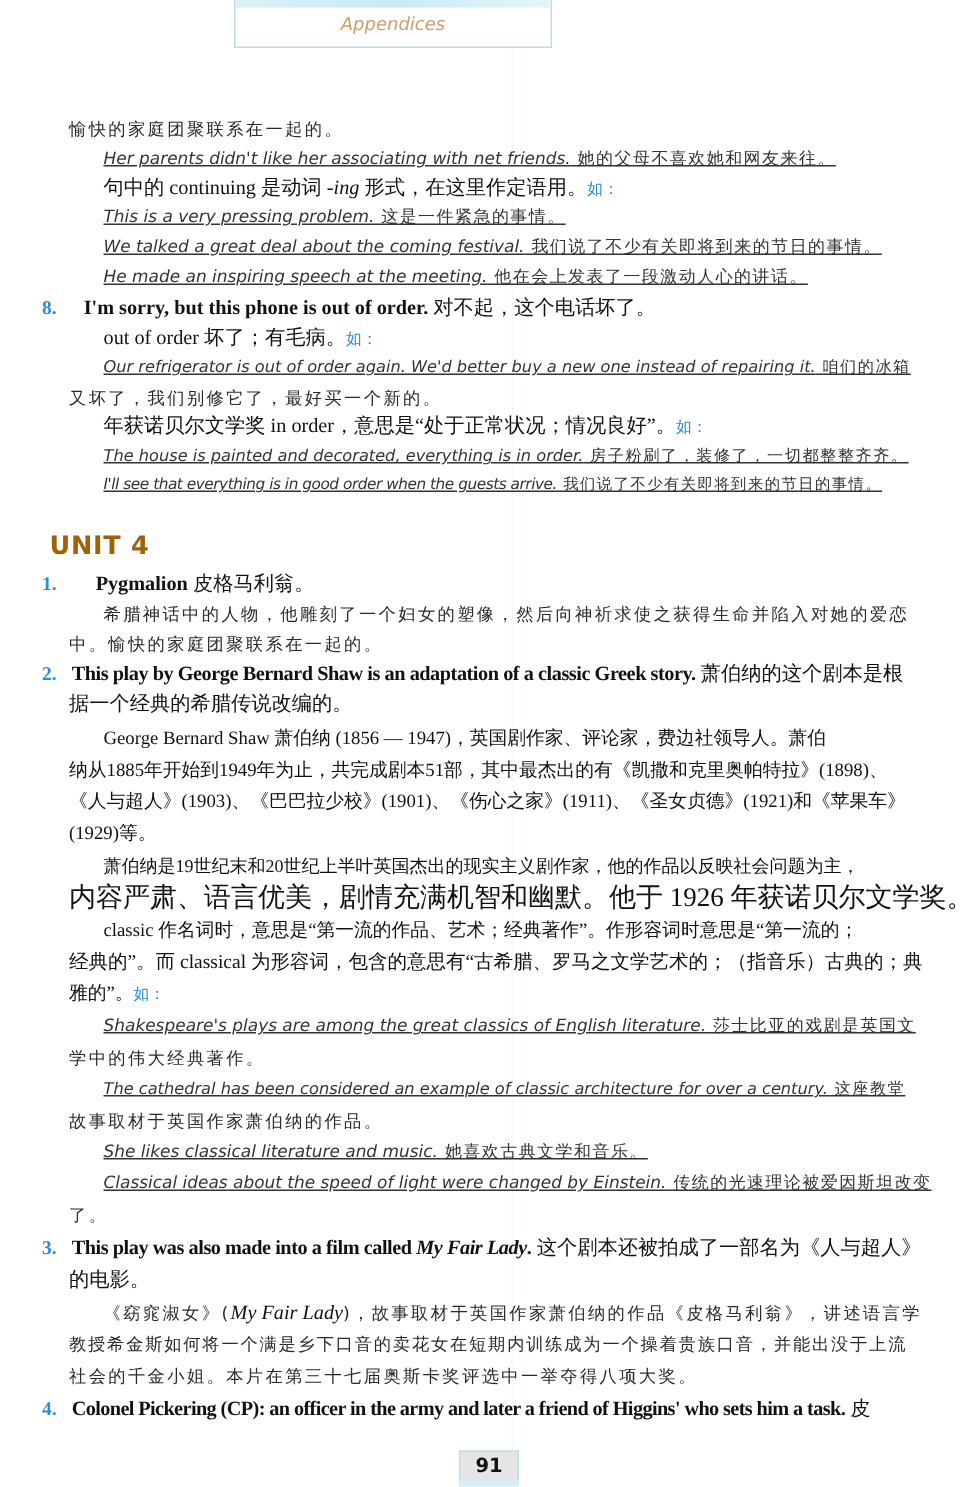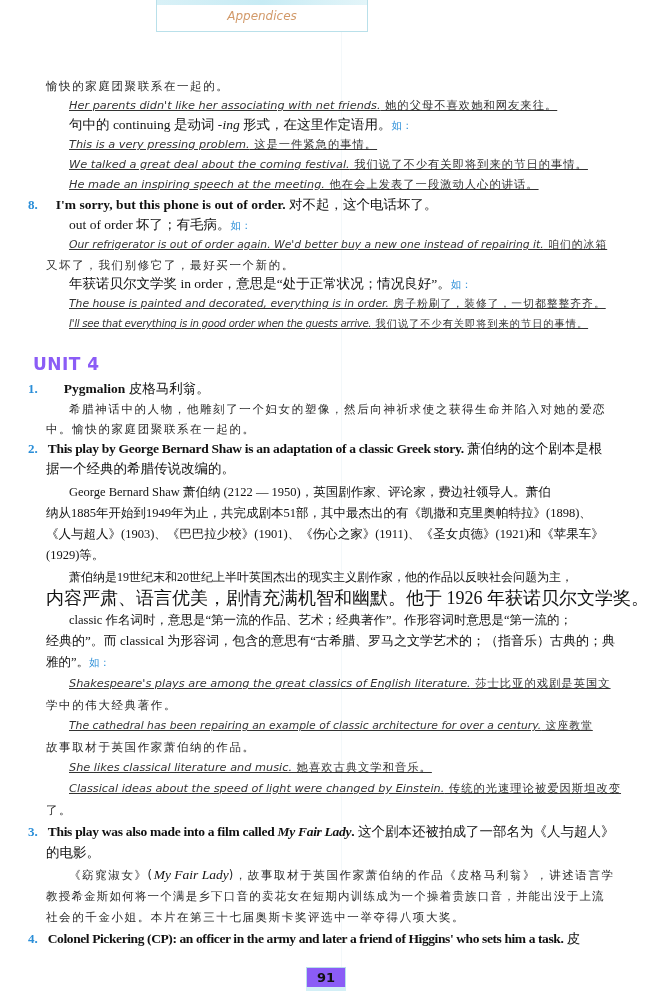--- a/index.html
+++ b/index.html
@@ -25,27 +25,27 @@
   }
   .cn { font-family: "DejaVu Sans", sans-serif; font-size: 11.5px; letter-spacing: 1.6px; color: #2a2a2a; }
   .ex { font-family: "DejaVu Sans", sans-serif; font-style: italic; font-size: 11.3px; color: #333; text-decoration: underline; }
   .ex .zh { font-style: normal; letter-spacing: 1px; }
   .bold { font-family: "Liberation Serif", serif; font-weight: bold; font-size: 13.5px; color: #111; }
   .serif { font-family: "Liberation Serif", serif; font-size: 13.5px; color: #111; }
   .num { font-family: "Liberation Serif", serif; font-weight: bold; color: #2a8ed8; font-size: 13px; }
   .ru { font-family: "DejaVu Sans", sans-serif; color: #2a8ed8; font-size: 10.5px; }
   .unit {
     position: absolute; left: 33px; top: 354px; font-family: "DejaVu Sans", sans-serif;
-    font-weight: bold; font-size: 17px; color: #8b5cf6; letter-spacing: 0.5px;
+    font-weight: bold; font-size: 17px; color: #a16207; letter-spacing: 0.5px;
   }
   .page-num {
     position: absolute; left: 306px; top: 967px; width: 38px; height: 20px;
     border: 1px solid #b9e0ea; border-bottom: none; text-align: center;
     font-family: "DejaVu Sans", sans-serif; font-weight: bold; font-size: 13px; line-height: 20px; color: #111;
-    background: #8b5cf6;
+    background: #e5e5e5;
   }
   .page-num-strip { position: absolute; left: 306px; top: 987px; width: 40px; height: 4px; background: #d3eff6; }
   .fold { position: absolute; left: 341px; top: 30px; width: 1px; height: 940px; background: #f3f8fa; }
 </style>
 </head>
 <body>
 
 <div class="fold"></div>
 
 <div class="header-box">
@@ -71,32 +71,32 @@
   <div class="line ex" style="left:69px;top:316px;font-size:10.2px;letter-spacing:-0.3px"><span>I'll see that everything is in good order when the guests arrive.</span><span class="zh"> 我们说了不少有关即将到来的节日的事情。</span></div>
 
   <div class="unit">UNIT 4</div>
 
   <div class="line" style="left:28px;top:381px"><span class="num">1.</span><span class="bold" style="margin-left:26px">Pygmalion</span><span class="serif"> 皮格马利翁。</span></div>
   <div class="line cn" style="left:69px;top:401px">希腊神话中的人物，他雕刻了一个妇女的塑像，然后向神祈求使之获得生命并陷入对她的爱恋</div>
   <div class="line cn" style="left:46px;top:421px">中。愉快的家庭团聚联系在一起的。</div>
 
   <div class="line" style="left:28px;top:441px"><span class="num">2.</span><span class="bold" style="margin-left:10px;letter-spacing:-0.3px">This play by George Bernard Shaw is an adaptation of a classic Greek story.</span><span class="serif"> 萧伯纳的这个剧本是根</span></div>
   <div class="line serif" style="left:46px;top:461px">据一个经典的希腊传说改编的。</div>
-  <div class="line serif" style="left:69px;top:484px;font-size:12.5px">George Bernard Shaw 萧伯纳 (2122 — 1950)，英国剧作家、评论家，费边社领导人。萧伯</div>
+  <div class="line serif" style="left:69px;top:484px;font-size:12.5px">George Bernard Shaw 萧伯纳 (1856 — 1947)，英国剧作家、评论家，费边社领导人。萧伯</div>
   <div class="line serif" style="left:46px;top:505px;font-size:12.5px">纳从1885年开始到1949年为止，共完成剧本51部，其中最杰出的有《凯撒和克里奥帕特拉》(1898)、</div>
   <div class="line serif" style="left:46px;top:526px;font-size:12.5px">《人与超人》(1903)、《巴巴拉少校》(1901)、《伤心之家》(1911)、《圣女贞德》(1921)和《苹果车》</div>
   <div class="line serif" style="left:46px;top:547px;font-size:12.5px">(1929)等。</div>
   <div class="line serif" style="left:69px;top:569px;font-size:12px">萧伯纳是19世纪末和20世纪上半叶英国杰出的现实主义剧作家，他的作品以反映社会问题为主，</div>
   <div class="line serif" style="left:46px;top:590px;font-size:18px">内容严肃、语言优美，剧情充满机智和幽默。他于 1926 年获诺贝尔文学奖。</div>
   <div class="line serif" style="left:69px;top:612px;font-size:12.5px">classic 作名词时，意思是“第一流的作品、艺术；经典著作”。作形容词时意思是“第一流的；</div>
   <div class="line serif" style="left:46px;top:633px;font-size:13px">经典的”。而 classical 为形容词，包含的意思有“古希腊、罗马之文学艺术的；（指音乐）古典的；典</div>
   <div class="line serif" style="left:46px;top:654px;font-size:12.5px"><span>雅的”。</span><span class="ru">如：</span></div>
   <div class="line ex" style="left:69px;top:676px"><span>Shakespeare's plays are among the great classics of English literature.</span><span class="zh"> 莎士比亚的戏剧是英国文</span></div>
   <div class="line cn" style="left:46px;top:697px">学中的伟大经典著作。</div>
-  <div class="line ex" style="left:69px;top:718px;font-size:10.8px"><span>The cathedral has been repairing an example of classic architecture for over a century.</span><span class="zh"> 这座教堂</span></div>
+  <div class="line ex" style="left:69px;top:718px;font-size:10.8px"><span>The cathedral has been considered an example of classic architecture for over a century.</span><span class="zh"> 这座教堂</span></div>
   <div class="line cn" style="left:46px;top:739px">故事取材于英国作家萧伯纳的作品。</div>
   <div class="line ex" style="left:69px;top:760px"><span>She likes classical literature and music.</span><span class="zh"> 她喜欢古典文学和音乐。</span></div>
   <div class="line ex" style="left:69px;top:781px"><span>Classical ideas about the speed of light were changed by Einstein.</span><span class="zh"> 传统的光速理论被爱因斯坦改变</span></div>
   <div class="line cn" style="left:46px;top:802px">了。</div>
 
   <div class="line" style="left:28px;top:824px"><span class="num">3.</span><span class="bold" style="margin-left:10px;letter-spacing:-0.3px">This play was also made into a film called </span><i class="bold" style="letter-spacing:-0.3px">My Fair Lady</i><span class="bold">.</span><span class="serif"> 这个剧本还被拍成了一部名为《人与超人》</span></div>
   <div class="line serif" style="left:46px;top:845px">的电影。</div>
   <div class="line cn" style="left:69px;top:867px"><span>《窈窕淑女》(</span><i class="serif" style="letter-spacing:0">My Fair Lady</i><span>)，故事取材于英国作家萧伯纳的作品《皮格马利翁》，讲述语言学</span></div>
   <div class="line cn" style="left:46px;top:888px;letter-spacing:1.2px">教授希金斯如何将一个满是乡下口音的卖花女在短期内训练成为一个操着贵族口音，并能出没于上流</div>
   <div class="line cn" style="left:46px;top:909px">社会的千金小姐。本片在第三十七届奥斯卡奖评选中一举夺得八项大奖。</div>

